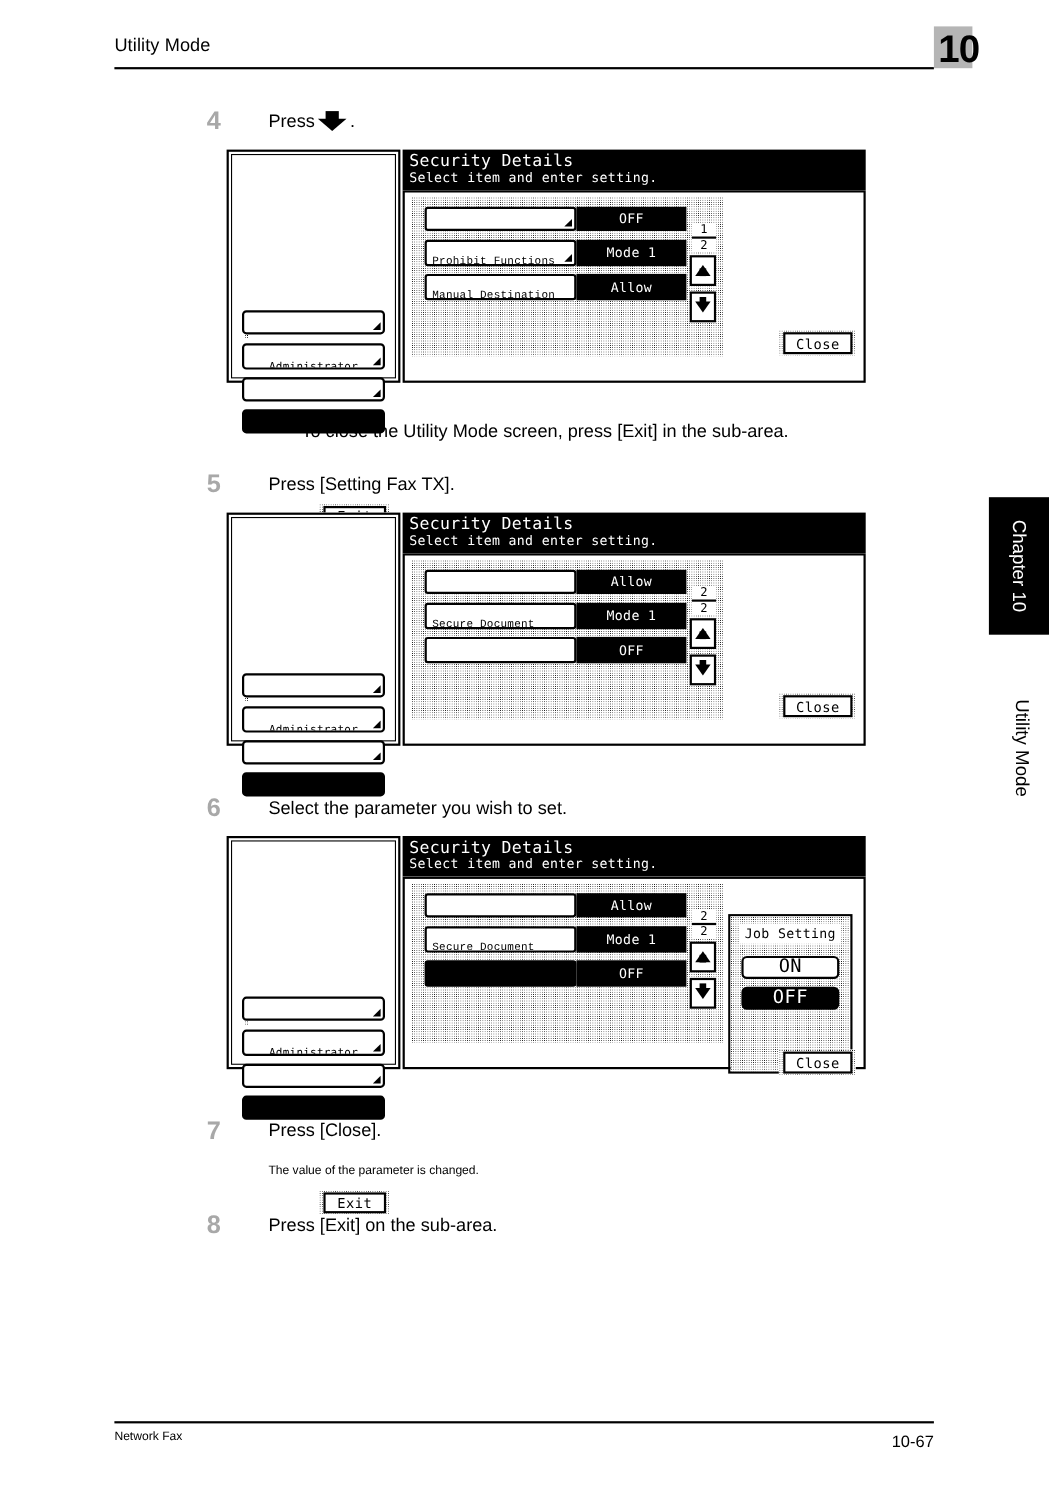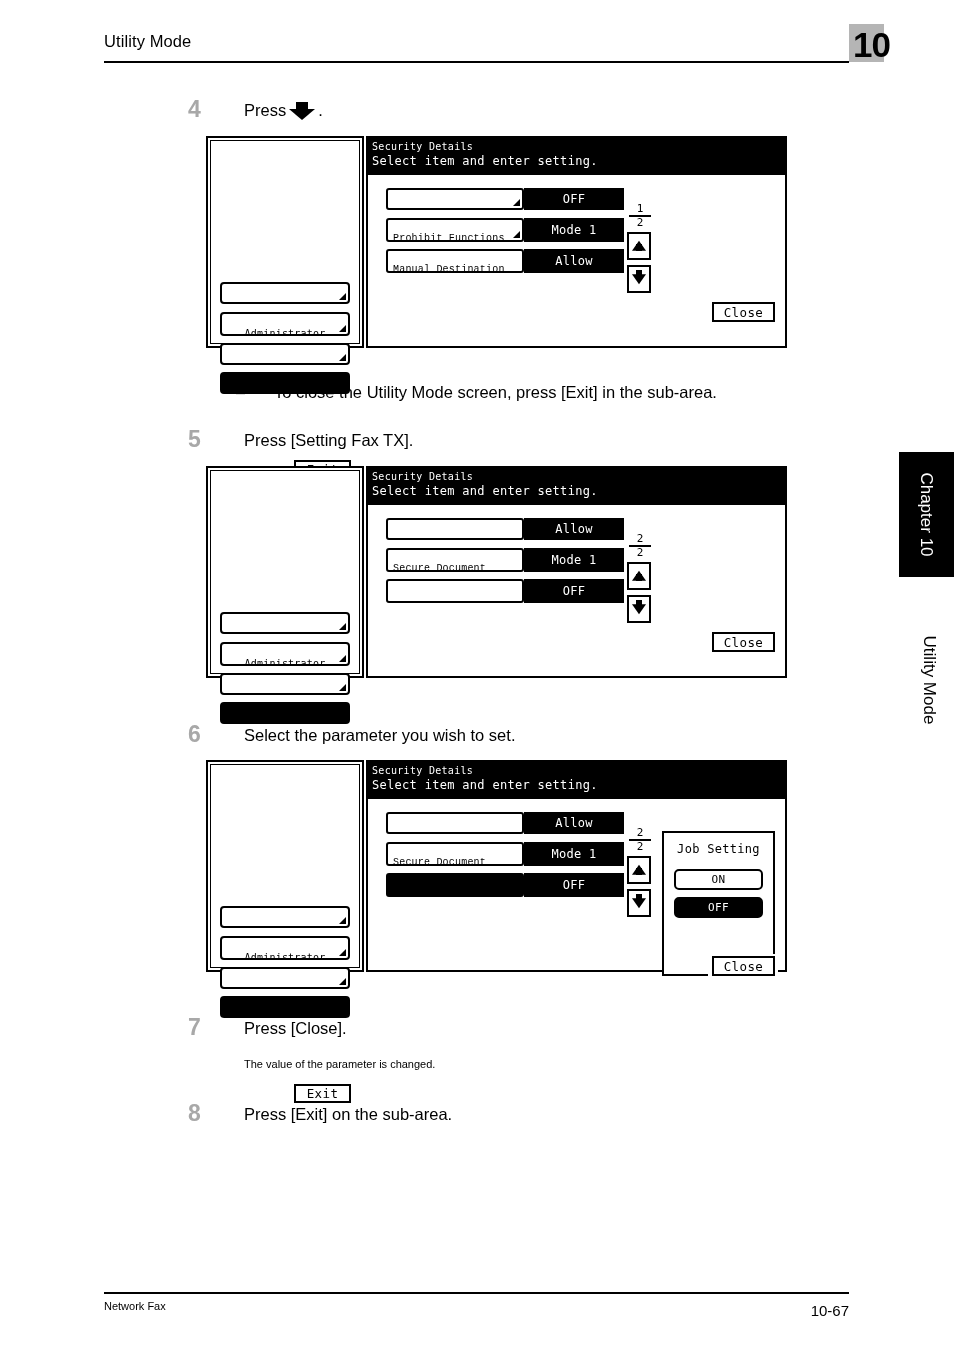--- a/index.html
+++ b/index.html
@@ -194,21 +194,21 @@
   }
   .lcd-main-title {
     position: absolute;
     left: 0; top: 0;
     background: #000;
     color: #fff;
     box-sizing: border-box;
     padding: 3px 0 0 6px;
   }
   .lcd-title-1 {
-    font-size: 10px;
+    font-size: 15px;
     line-height: 15px;
     letter-spacing: .3px;
     white-space: nowrap;
   }
   .lcd-title-2 {
     font-size: 12px;
     line-height: 15px;
     letter-spacing: .3px;
     white-space: nowrap;
   }
@@ -410,21 +410,21 @@
     background: #fff;
     color: #000;
     letter-spacing: .3px;
   }
   .job-opt {
     position: absolute;
     border: 2px solid #000;
     border-radius: 5px;
     box-sizing: border-box;
     text-align: center;
-    font-size: 11px;
+    font-size: 17px;
     background: #fff;
     color: #000;
     letter-spacing: .4px;
   }
   .job-opt.selected {
     background: #000;
     color: #fff;
   }
 
   

